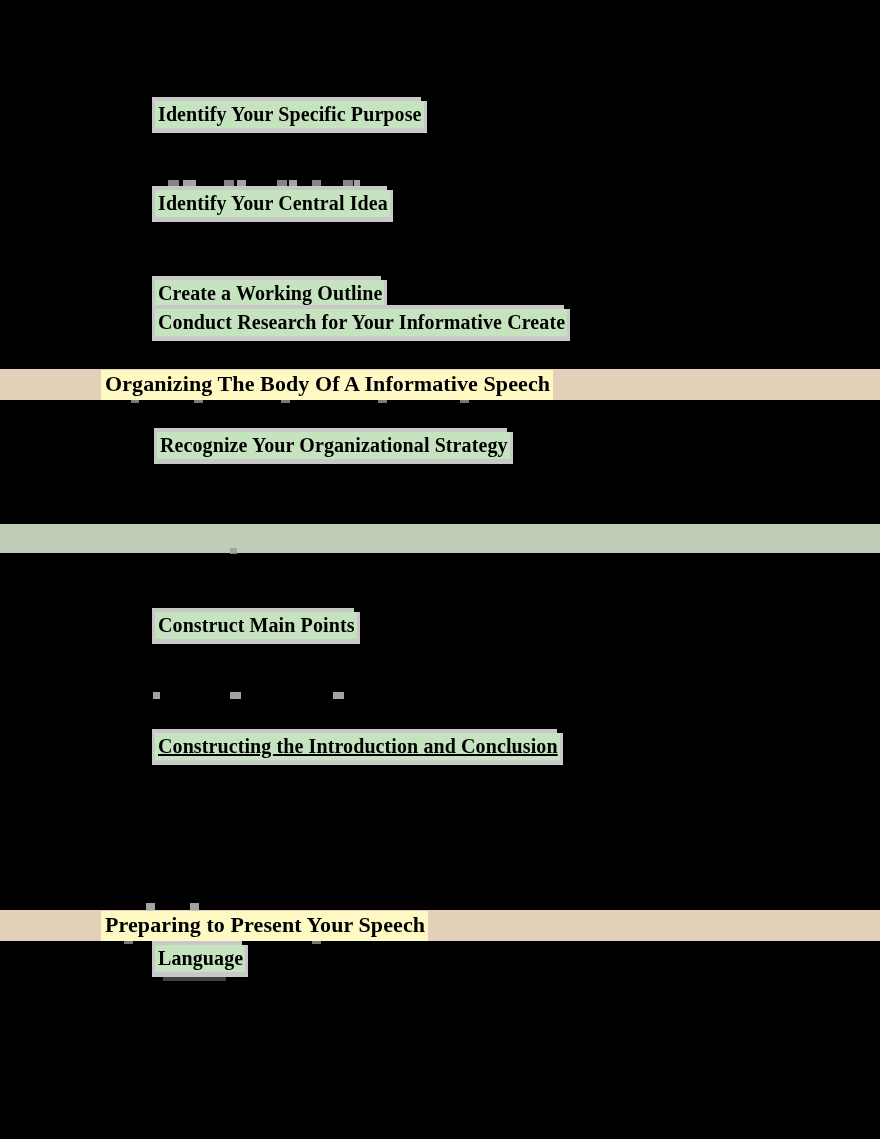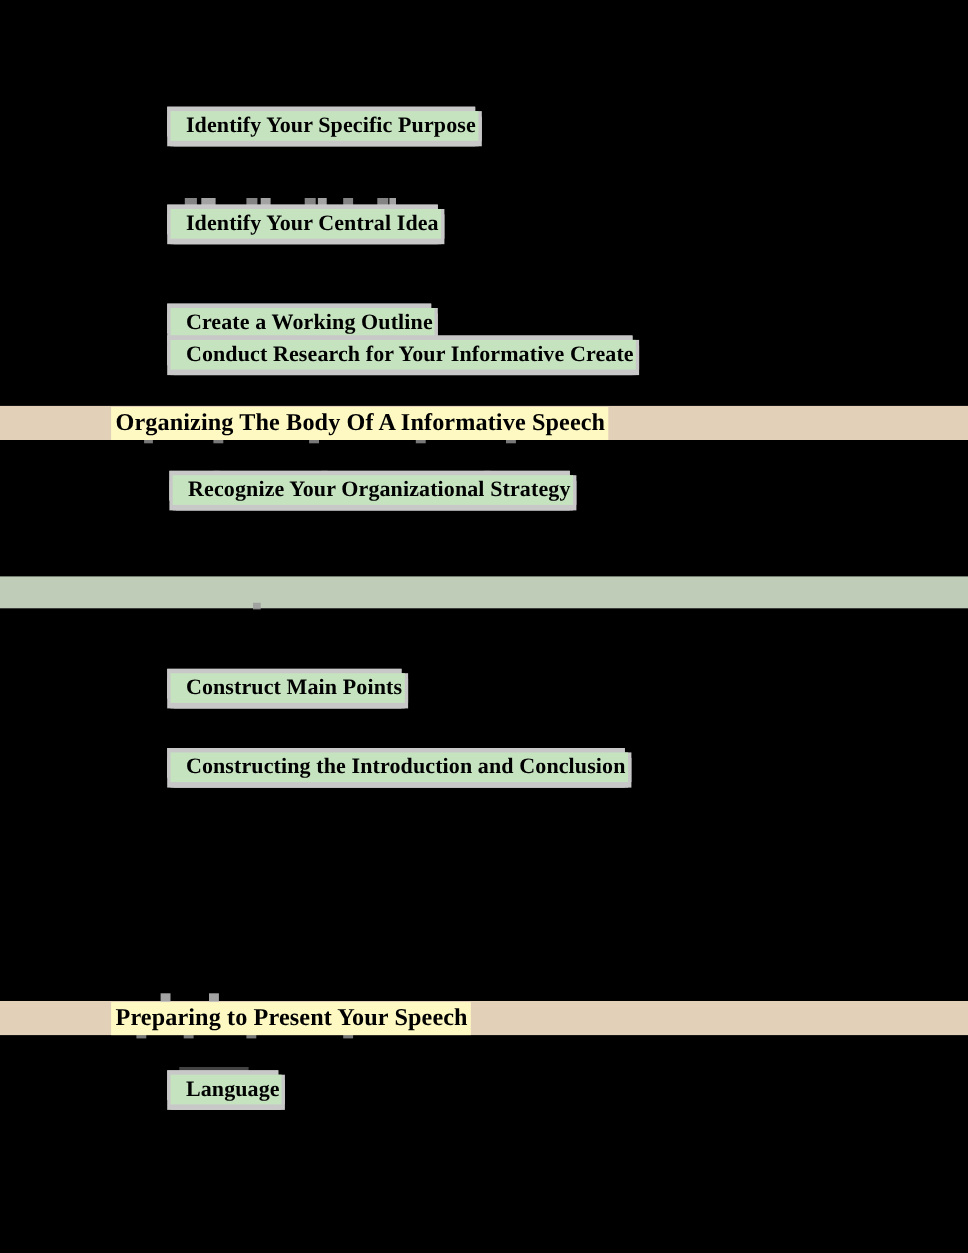--- a/index.html
+++ b/index.html
@@ -35,21 +35,21 @@
 
   
   .hl {
     position: absolute;
     display: inline-block;
     white-space: nowrap;
     font-weight: bold;
     color: #000000;
     line-height: 1;
     letter-spacing: 0.1px;
-    padding: 3px 2px 4px 14px;
+    padding: 3px 2px 4px 3px;
     box-sizing: content-box;
   }
   .hl.green {
     background: #C6E3C0;
     box-shadow: -3px -4px 0 0 #C8C8C8, 3px 0 0 0 #C8C8C8,
                 0 5px 0 0 #C8C8C8, -3px 5px 0 0 #C8C8C8,
                 3px 5px 0 0 #C8C8C8, -3px -4px 0 0 #C8C8C8;
   }
   .hl.orange {
     background: #fef9c3;
@@ -137,19 +137,19 @@
 
   <div class="hl green" style="left:155px; top:309px; font-size:20px;">Conduct Research for Your Informative Create</div>
 
   <div class="hl orange" style="left:101px; top:370px; font-size:22px; padding:3px 3px 5px 4px;">Organizing The Body Of A Informative Speech</div>
 
   <div class="hl green" style="left:157px; top:404px; font-size:20px;margin-top:28px;">Recognize Your Organizational Strategy</div>
 
 
   <div class="hl green" style="left:155px; top:612px; font-size:20px;">Construct Main Points</div>
 
-  <div class="hl green" style="left:155px; top:684px; font-size:20px;">Constructing the Introduction and Conclusion</div>
+  <div class="hl green" style="left:155px; top:733px; font-size:20px;text-decoration:underline;">Constructing the Introduction and Conclusion</div>
 
   <div class="hl orange" style="left:101px; top:911px; font-size:22px; padding:3px 3px 5px 4px;">Preparing to Present Your Speech</div>
 
-  <div class="hl green" style="left:155px; top:945px; font-size:20px;margin-top:32px;">Language</div>
+  <div class="hl green" style="left:155px; top:945px; font-size:20px;">Language</div>
 
 </div>
 
 </body></html>

